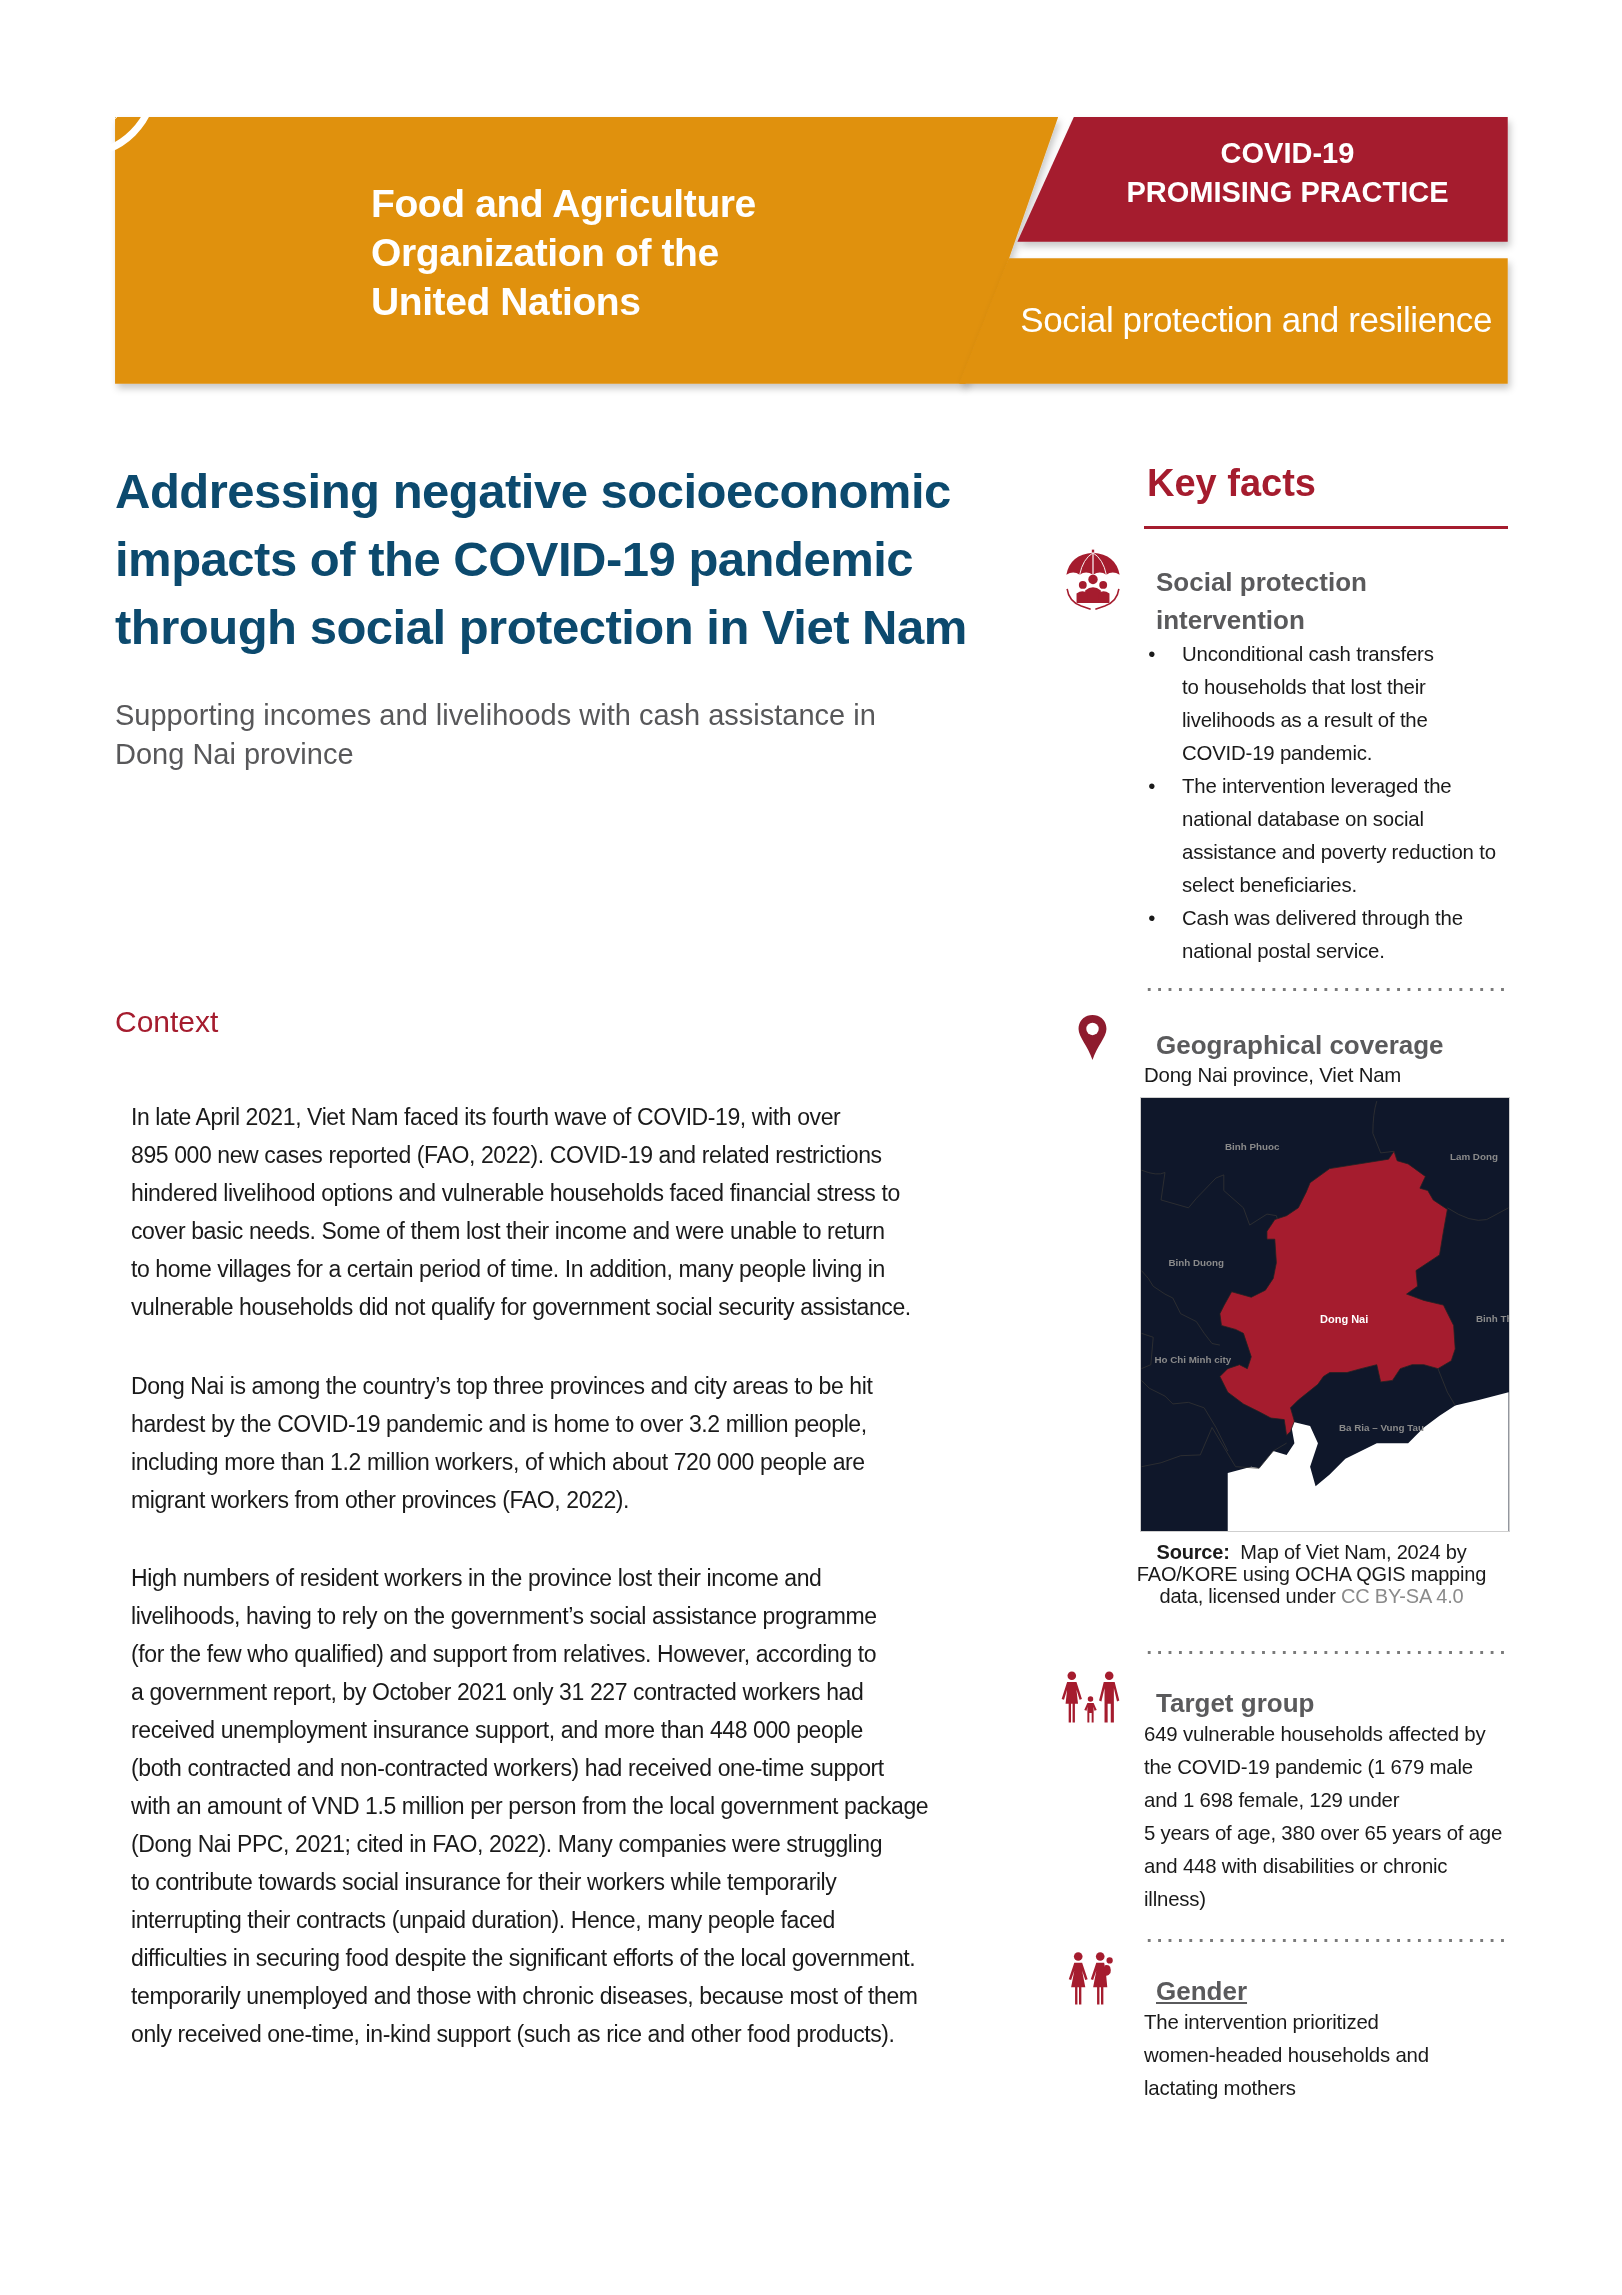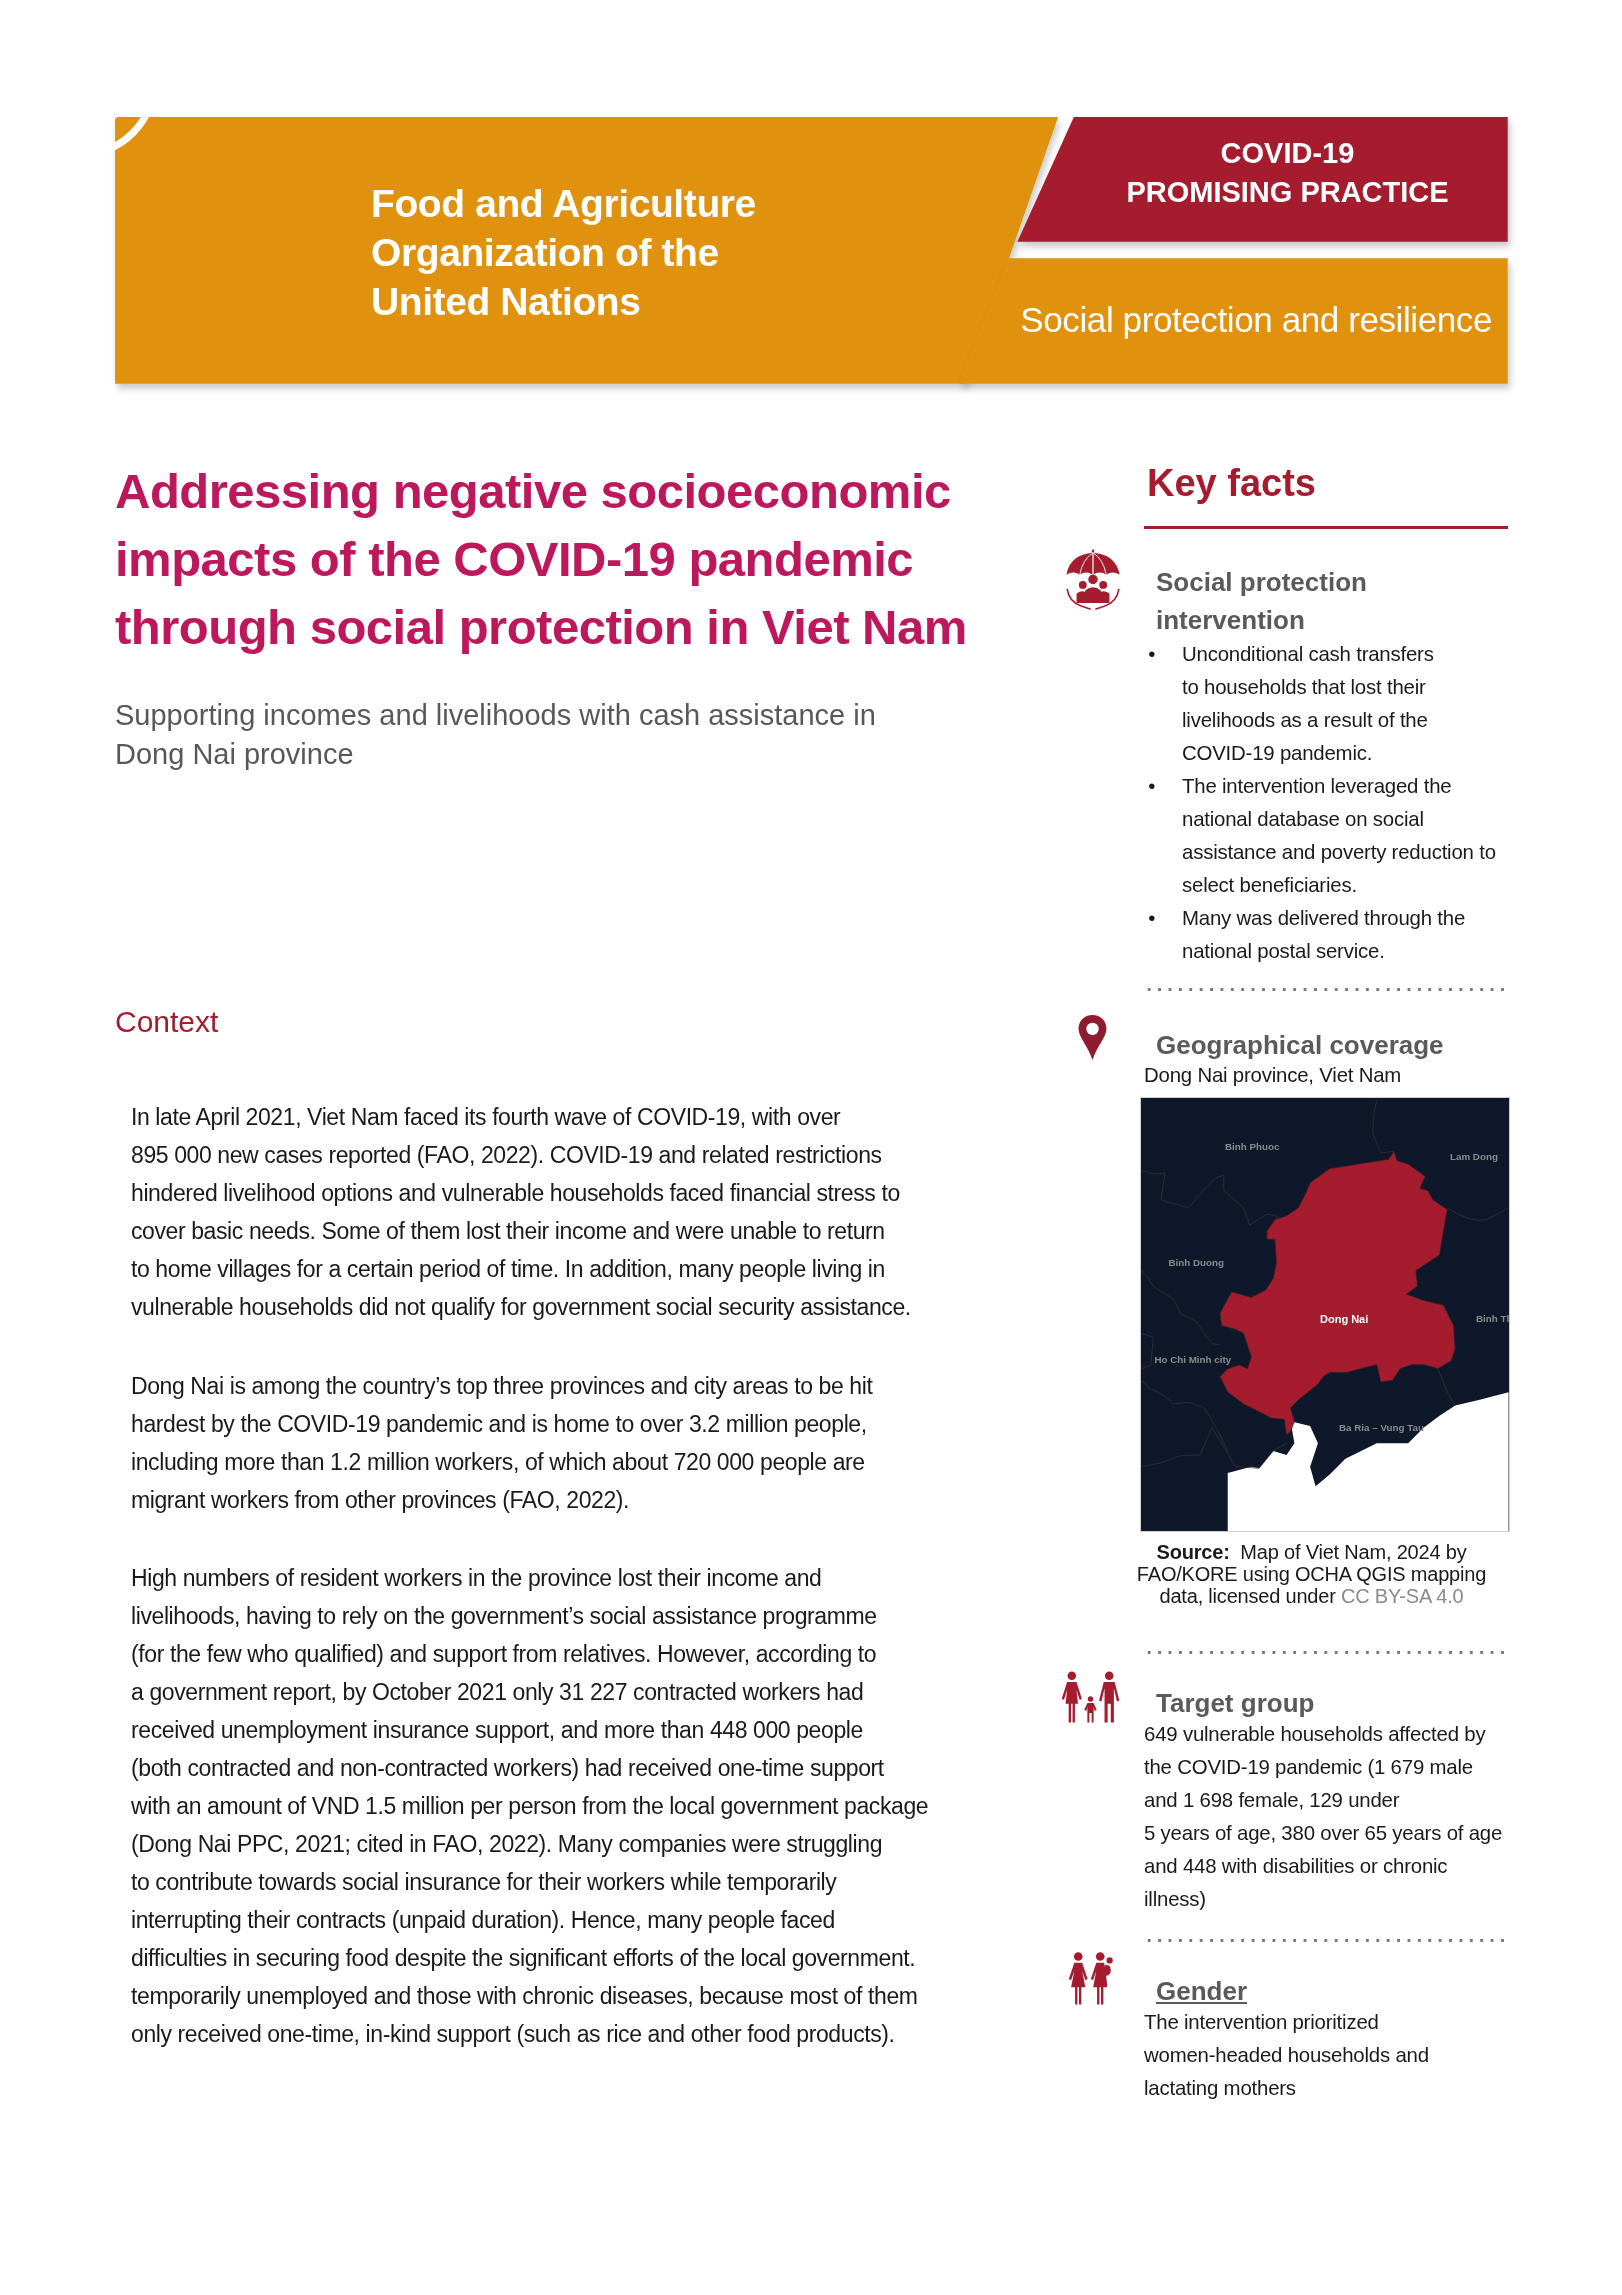--- a/index.html
+++ b/index.html
@@ -11,21 +11,21 @@
   .banner svg { position: absolute; left: 0; top: 0; }
   .org-name { position: absolute; left: 371px; top: 179px; color: #fff; font-size: 39px;
               line-height: 49px; font-weight: bold; letter-spacing: -0.4px; }
   .fao-logo { position: absolute; left: 187px; top: 179px; width: 161px; height: 161px; }
   .badge-text { position: absolute; left: 1099px; top: 134px; width: 377px; text-align: center;
                 color: #fff; font-weight: bold; font-size: 29px; line-height: 39px; }
   .theme-text { position: absolute; left: 1013px; top: 300px; width: 479px; text-align: right;
                 color: #fff; font-size: 35px; font-weight: normal; letter-spacing: -0.4px; }
 
   
-  .title { position: absolute; left: 115px; top: 457px; width: 927px; color: #be185d;
+  .title { position: absolute; left: 115px; top: 457px; width: 927px; color: #0c4a6e;
            font-weight: bold; font-size: 49px; line-height: 68px; letter-spacing: -0.5px; margin: 0; }
   .subtitle { position: absolute; left: 115px; top: 696px; width: 887px; color: #58585a;
               font-size: 29px; line-height: 39px; margin: 0; }
 
   
   .section-heading { position: absolute; left: 115px; top: 1005px; color: #a51c2e;
                      font-size: 30px; margin: 0; font-weight: normal; }
   .body-text { position: absolute; left: 115px; width: 903px; font-size: 23px;
                line-height: 38px; color: #1a1a1a; margin: 16px; letter-spacing: -0.4px; }
   .body-text span { display: block; white-space: nowrap; }
@@ -177,21 +177,21 @@
   </li>
   <li>
     <span class="bullet">•</span>
     <span class="line">The intervention leveraged the</span>
     <span class="line">national database on social</span>
     <span class="line">assistance and poverty reduction to</span>
     <span class="line">select beneficiaries.</span>
   </li>
   <li>
     <span class="bullet">•</span>
-    <span class="line">Many was delivered through the</span>
+    <span class="line">Cash was delivered through the</span>
     <span class="line">national postal service.</span>
   </li>
 </ul>
 
 <div class="dots" style="top:988px;"></div>
 
 <svg class="icon" style="left:1077px; top:1013px;" width="31" height="49" viewBox="0 0 40 62">
   <path d="M20 2 C9 2 2 10 2 20 C2 30 14 42 20 60 C26 42 38 30 38 20 C38 10 31 2 20 2 Z" fill="#8E1B2E"></path>
   <circle cx="20" cy="20" r="8" fill="#fff"></circle>
 </svg>

